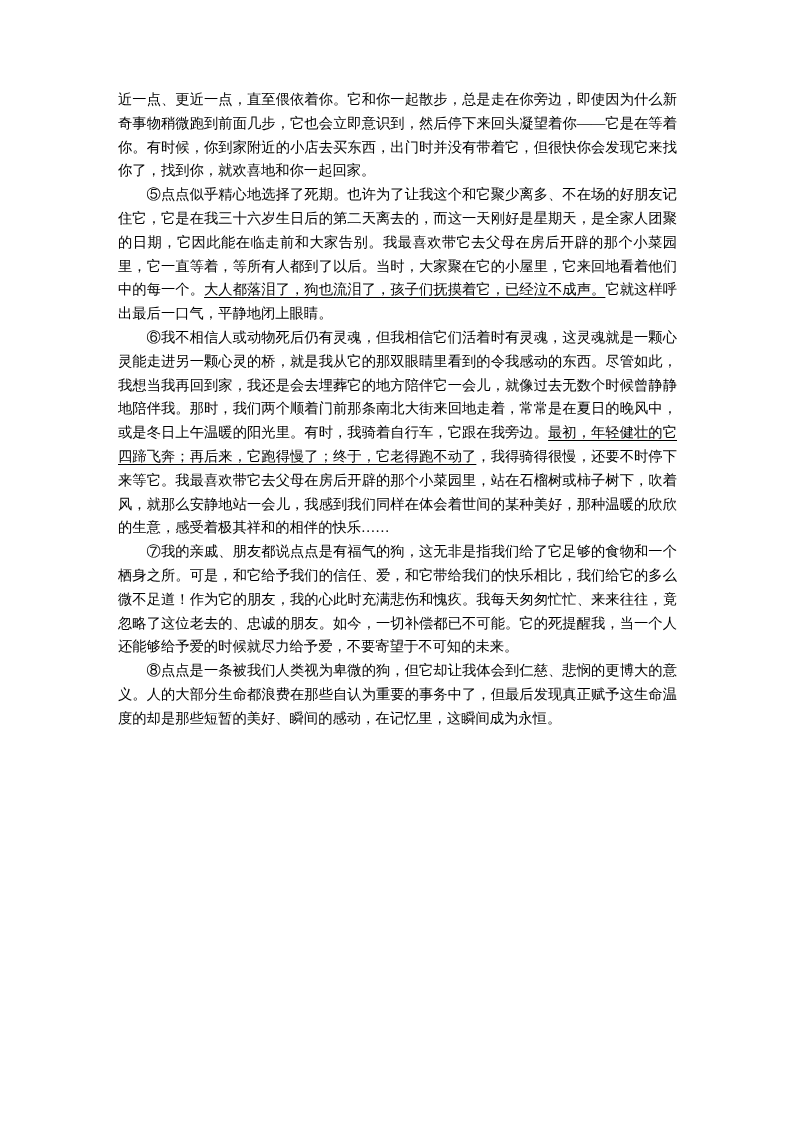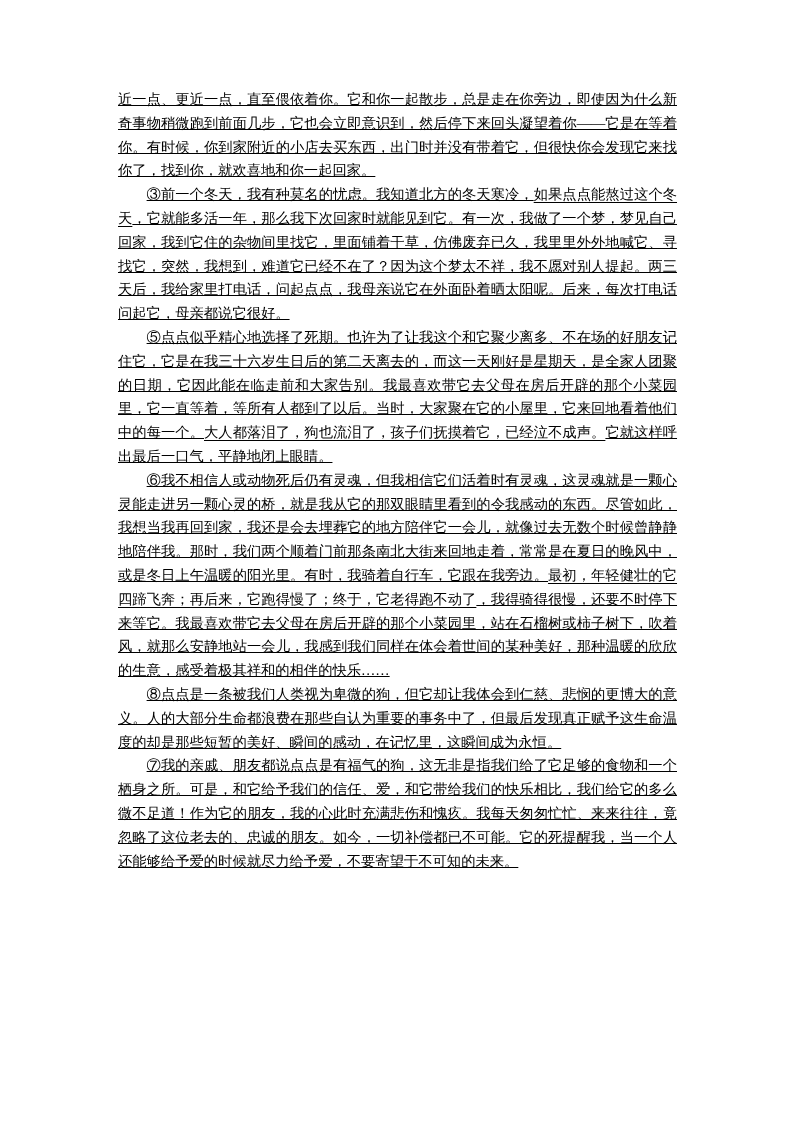--- a/index.html
+++ b/index.html
@@ -26,32 +26,31 @@
     line-height: 23.8px;
     text-align: justify;
   }
   .para {
     margin: 0;
     padding: 0;
   }
   .para.indent {
     text-indent: 2em;
   }
-  .seg { text-indent: 0; text-decoration: underline; }
+  .seg { text-indent: 0; }
   .u {
     text-decoration: underline;
     text-underline-offset: 3px;
     text-decoration-thickness: 1px;
   }
 </style>
 </head>
 <body>
 
 <div class="page">
   <div class="article">
       <p class="para"><span class="seg">近一点、更近一点，直至偎依着你。它和你一起散步，总是走在你旁边，即使因为什么新奇事物稍微跑到前面几步，它也会立即意识到，然后停下来回头凝望着你——它是在等着你。有时候，你到家附近的小店去买东西，出门时并没有带着它，但很快你会发现它来找你了，找到你，就欢喜地和你一起回家。</span></p>
-      <p class="para indent"><span class="seg">③前一个冬天，我有种莫名的忧虑。我知道北方的冬天寒冷，</span><span class="seg u">如果点点能熬过这个冬天</span><span class="seg">，它就能多活一年，那么我下次回家时就能见到它。有一次，我做了一个梦，梦见自己回家，我到它住的杂物间里找它，里面铺着干草，仿佛废弃已久，我里里外外地喊它、寻找它，突然，我想到，难道它已经不在了？因为这个梦太不祥，我不愿对别人提起。两三天后，我给家里打电话，问起点点，我母亲说它在外面卧着晒太阳呢。后来，每次打电话问起它，母亲都说它很好。</span></p>
       <p class="para indent"><span class="seg">⑤点点似乎精心地选择了死期。也许为了让我这个和它聚少离多、不在场的好朋友记住它，它是在我三十六岁生日后的第二天离去的，而这一天刚好是星期天，是全家人团聚的日期，它因此能在临走前和大家告别。我最喜欢带它去父母在房后开辟的那个小菜园里，它一直等着，等所有人都到了以后。当时，大家聚在它的小屋里，它来回地看着他们中的每一个。</span><span class="seg u">大人都落泪了，狗也流泪了，孩子们抚摸着它，已经泣不成声。</span><span class="seg">它就这样呼出最后一口气，平静地闭上眼睛。</span></p>
       <p class="para indent"><span class="seg">⑥我不相信人或动物死后仍有灵魂，但我相信它们活着时有灵魂，这灵魂就是一颗心灵能走进另一颗心灵的桥，就是我从它的那双眼睛里看到的令我感动的东西。尽管如此，我想当我再回到家，我还是会去埋葬它的地方陪伴它一会儿，就像过去无数个时候曾静静地陪伴我。那时，我们两个顺着门前那条南北大街来回地走着，常常是在夏日的晚风中，或是冬日上午温暖的阳光里。有时，我骑着自行车，它跟在我旁边。</span><span class="seg u">最初，年轻健壮的它四蹄飞奔；再后来，它跑得慢了；终于，它老得跑不动了</span><span class="seg">，我得骑得很慢，还要不时停下来等它。我最喜欢带它去父母在房后开辟的那个小菜园里，站在石榴树或柿子树下，吹着风，就那么安静地站一会儿，我感到我们同样在体会着世间的某种美好，那种温暖的欣欣的生意，感受着极其祥和的相伴的快乐……</span></p>
+      <p class="para indent"><span class="seg">⑦我的亲戚、朋友都说点点是有福气的狗，这无非是指我们给了它足够的食物和一个栖身之所。可是，和它给予我们的信任、爱，和它带给我们的快乐相比，我们给它的多么微不足道！作为它的朋友，我的心此时充满悲伤和愧疚。我每天匆匆忙忙、来来往往，竟忽略了这位老去的、忠诚的朋友。如今，一切补偿都已不可能。它的死提醒我，当一个人还能够给予爱的时候就尽力给予爱，不要寄望于不可知的未来。</span></p>
       <p class="para indent"><span class="seg">⑧点点是一条被我们人类视为卑微的狗，但它却让我体会到仁慈、悲悯的更博大的意义。人的大部分生命都浪费在那些自认为重要的事务中了，但最后发现真正赋予这生命温度的却是那些短暂的美好、瞬间的感动，在记忆里，这瞬间成为永恒。</span></p>
-      <p class="para indent"><span class="seg">⑦我的亲戚、朋友都说点点是有福气的狗，这无非是指我们给了它足够的食物和一个栖身之所。可是，和它给予我们的信任、爱，和它带给我们的快乐相比，我们给它的多么微不足道！作为它的朋友，我的心此时充满悲伤和愧疚。我每天匆匆忙忙、来来往往，竟忽略了这位老去的、忠诚的朋友。如今，一切补偿都已不可能。它的死提醒我，当一个人还能够给予爱的时候就尽力给予爱，不要寄望于不可知的未来。</span></p>
     </div>
 </div>
 
 </body></html>

